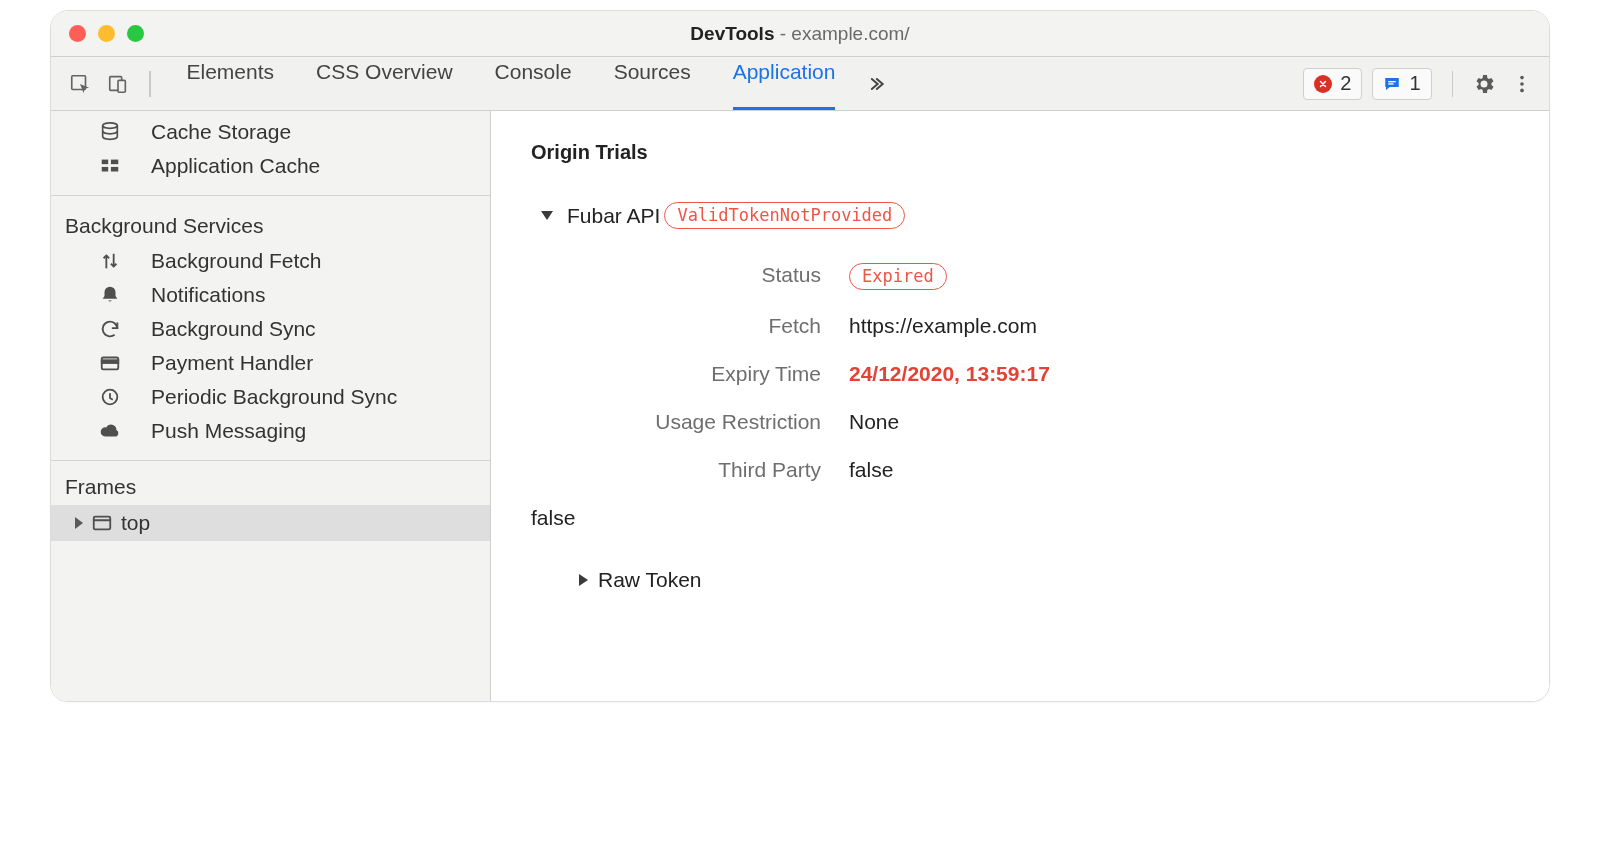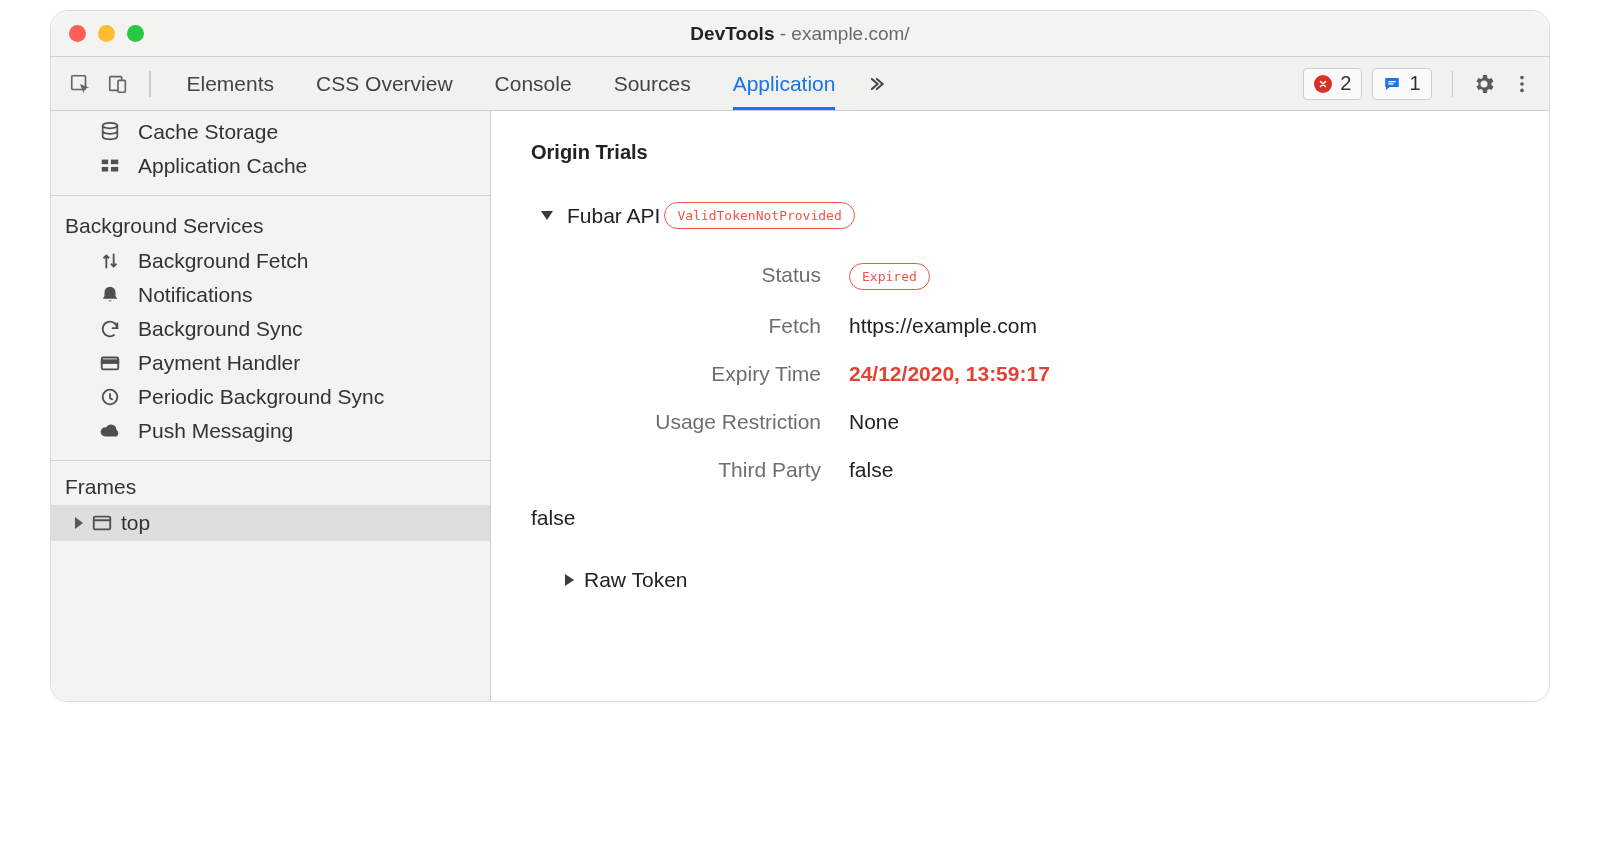--- a/index.html
+++ b/index.html
@@ -76,21 +76,21 @@
     margin: 0 10px;
   }
   .tabs {
     display: flex;
     align-items: stretch;
     gap: 42px;
     margin-left: 22px;
     height: 100%;
   }
   .tab {
-    display: flex; align-items: center;
+    display: flex; 
     cursor: pointer;
     color: #444;
     border-bottom: 3px solid transparent;
     padding-top: 3px;
   }
   .tab.active {
     color: #1a73e8;
     border-bottom-color: #1a73e8;
     font-weight: 500;
   }
@@ -152,21 +152,21 @@
     border-bottom: 1.5px solid #d3d3d3;
     padding: 8px 0 12px 0;
   }
   .sidebar .section-title {
     padding: 10px 14px 6px 14px;
     color: #333;
   }
   .tree-item {
     display: flex;
     align-items: center;
-    gap: 17px;
+    gap: 30px;
     padding: 5px 14px 5px 48px;
     cursor: pointer;
   }
   .tree-item svg {
     width: 22px; height: 22px;
     flex-shrink: 0;
     color: #4f4f4f;
   }
   .frames-row {
     display: flex;
@@ -219,42 +219,42 @@
   }
   .tag {
     display: inline-flex;
     align-items: center;
     border: 1.5px solid #ef5447;
     color: #ef5447;
     border-radius: 100px;
     padding: 0 12px;
     height: 27px;
     font-family: ui-monospace, "SFMono-Regular", Menlo, Consolas, monospace;
-    font-size: 13px;
+    font-size: 17px;
     line-height: 1;
   }
   .kv {
     margin-top: 34px;
     display: grid;
     grid-template-columns: 290px 1fr;
     row-gap: 24px;
     column-gap: 28px;
   }
   .kv .k {
     text-align: right;
     color: #6e6e6e;
   }
   .kv .v { color: #222; }
   .kv .v.badge { display:flex; align-items:center;text-align:right; }
   .kv .v.red { color: #e44234; font-weight: 700; }
   .raw-token {
     display: flex;
     align-items: center;
     margin-top: 38px;
-    margin-left: 34px;
+    margin-left: 48px;
   }
 </style>
 </head>
 <body>
 
 <div class="wrap">
   <div class="window">
 
     <div class="titlebar">
       <div class="traffic">

